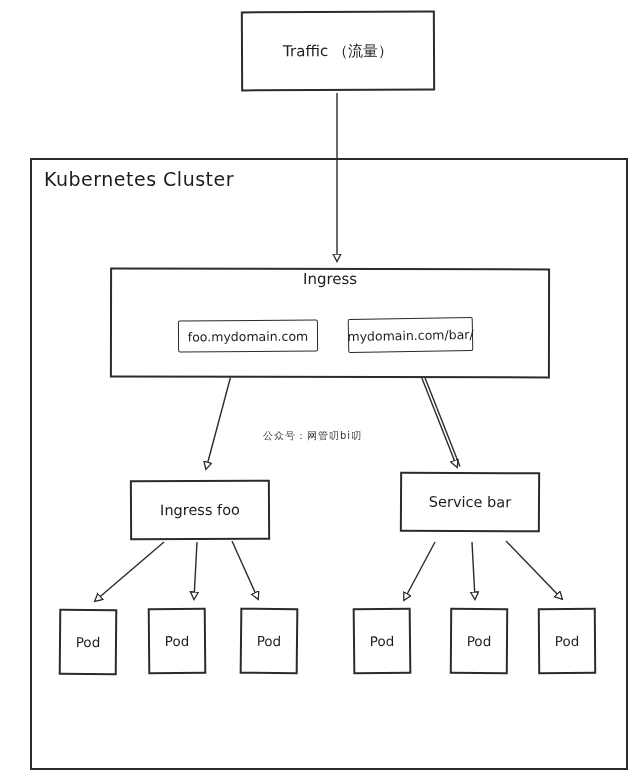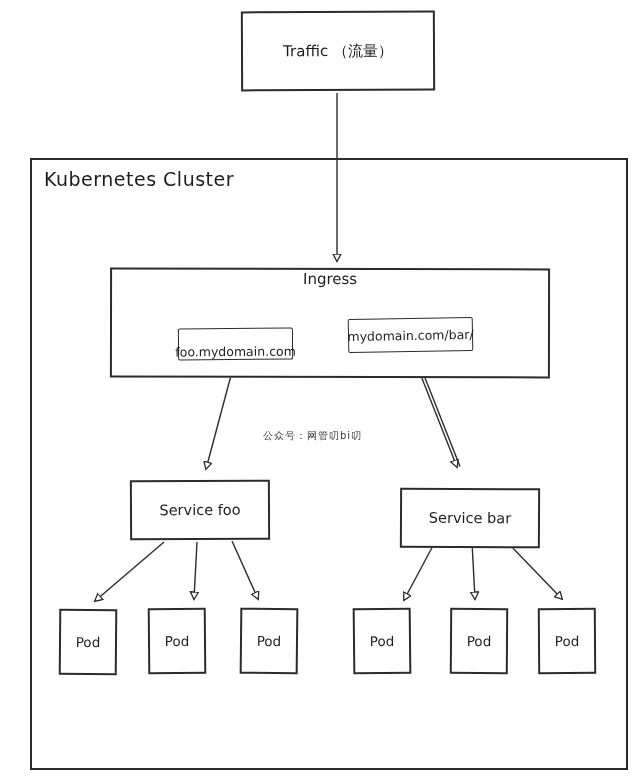--- a/index.html
+++ b/index.html
@@ -31,25 +31,25 @@
     padding-left:12px;
   }
   .cluster-label{
     position:absolute;left:12px;top:8px;
     font-size:19px;letter-spacing:0.5px;
   }
   .ingress{left:110px;top:268px;width:440px;height:110px;display:block;transform:rotate(0.1deg);}
   .ingress-title{text-align:center;font-size:15px;}
   .rule{position:absolute;border:1.6px solid #2b2b2b;border-radius:2px;background:#fff;
         display:flex;align-items:center;justify-content:center;font-size:12.5px;box-sizing:border-box;}
-  .rule-foo{left:178px;top:328px;width:115px;height:32px;transform:rotate(-0.4deg);align-items:flex-end;}
+  .rule-foo{left:178px;top:320px;width:140px;height:32px;transform:rotate(-0.4deg);}
   .rule-bar{left:348px;top:318px;width:125px;height:34px;transform:rotate(-1deg);}
   .service{width:140px;height:60px;font-size:14.5px;}
   .svc-foo{left:130px;top:480px;transform:rotate(-0.3deg);}
-  .svc-bar{left:400px;top:488px;transform:rotate(0.3deg);}
+  .svc-bar{left:400px;top:472px;transform:rotate(0.3deg);}
   .pod{width:58px;height:66px;font-size:13.5px;}
   .pod1{left:59px;top:609px;transform:rotate(0.5deg);}
   .pod2{left:148px;top:608px;transform:rotate(-0.5deg);}
   .pod3{left:240px;top:608px;transform:rotate(0.6deg);}
   .pod4{left:353px;top:608px;transform:rotate(-0.6deg);}
   .pod5{left:450px;top:608px;transform:rotate(0.4deg);}
   .pod6{left:538px;top:608px;transform:rotate(-0.4deg);}
   .wm-center{
     position:absolute;left:263px;top:429px;
     font-size:10px;color:#3a3a3a;letter-spacing:1px;
@@ -100,21 +100,21 @@
   <div class="rule rule-foo">
     <span>foo.mydomain.com</span>
   </div>
   <div class="rule rule-bar">
     <span>mydomain.com/bar/</span>
   </div>
 
   <div class="wm-center">公众号：网管叨bi叨</div>
 
   <div class="box service svc-foo">
-    <span>Service foo</span>
+    <span>Ingress foo</span>
   </div>
   <div class="box service svc-bar">
     <span>Service bar</span>
   </div>
 
   <div class="box pod pod1">
     <span>Pod</span>
   </div>
   <div class="box pod pod2">
     <span>Pod</span>

